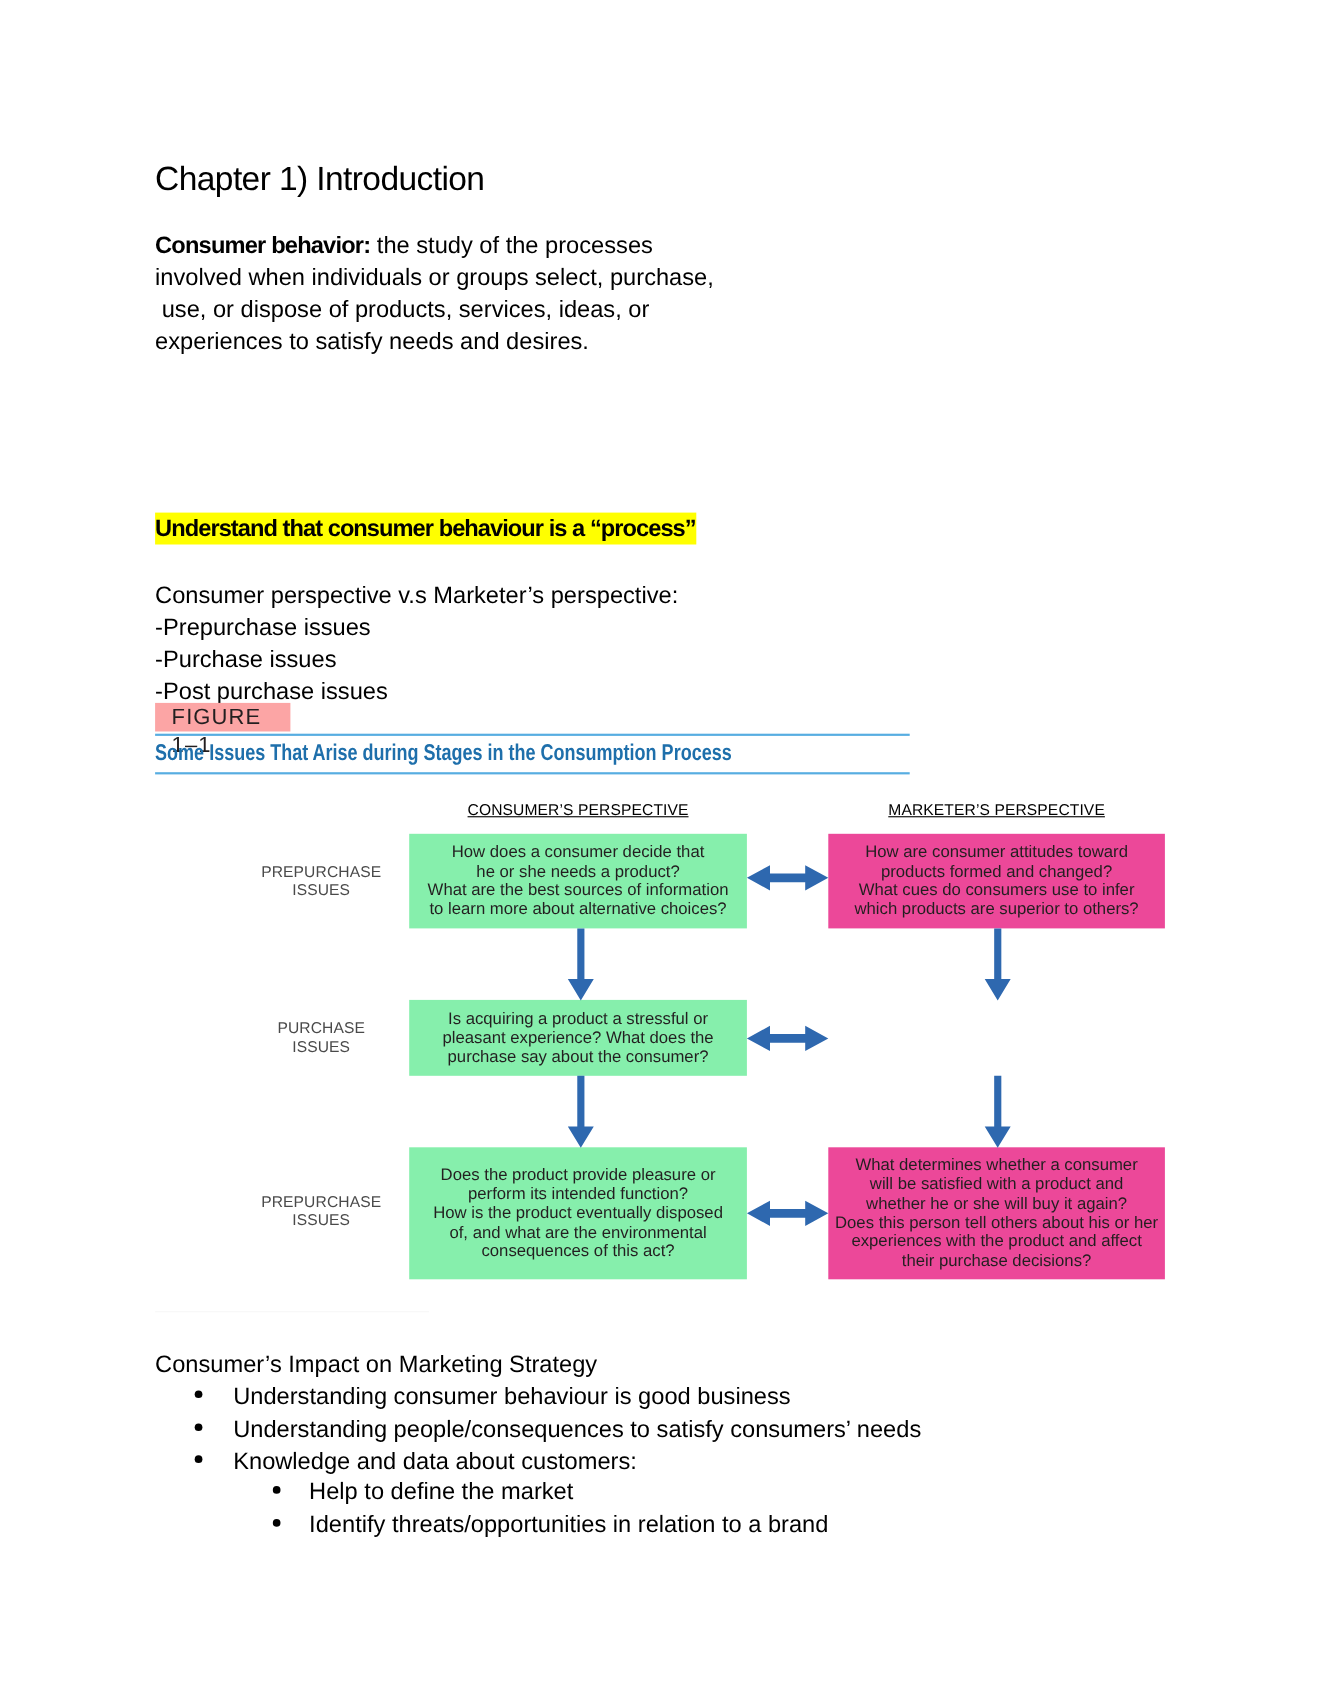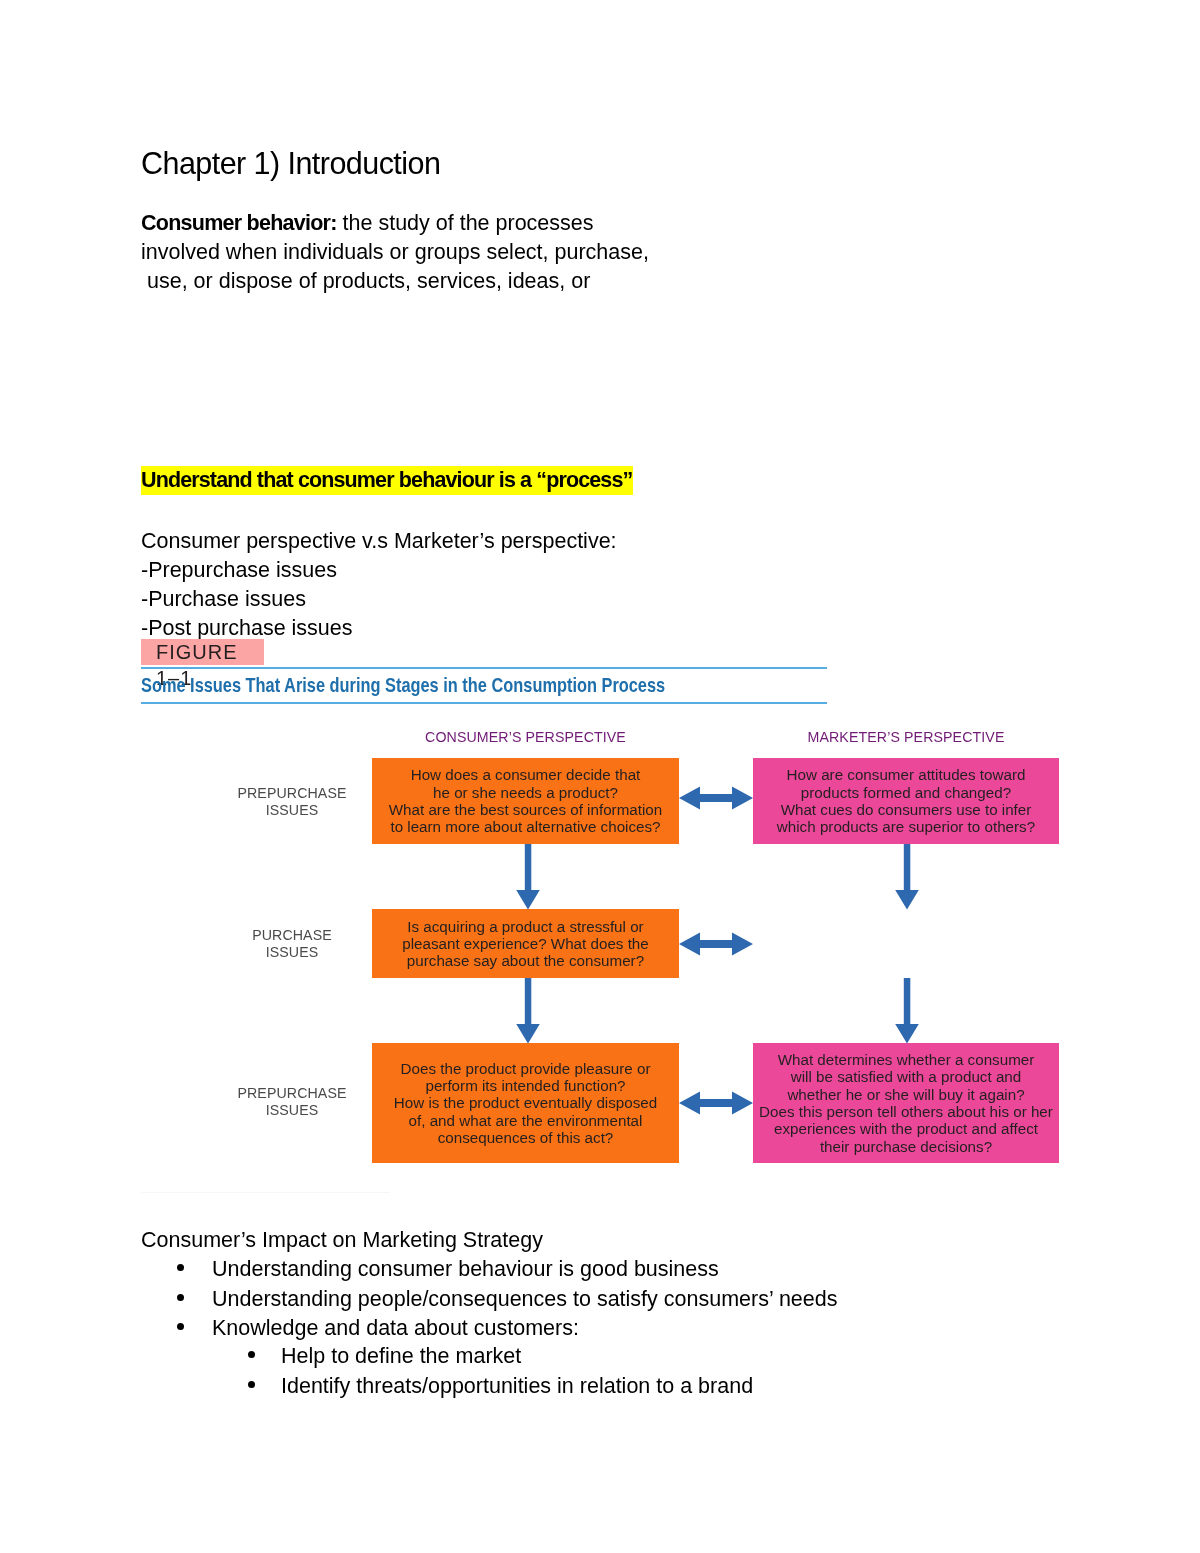--- a/index.html
+++ b/index.html
@@ -19,36 +19,37 @@
   .sub .bul{width:34px;}
   .hl{background:#FFFF00;font-weight:bold;font-size:21.5px;line-height:29px;white-space:nowrap;letter-spacing:-0.87px;display:inline-block;padding:0 1px 0 0;}
   
   .figbadge{background:#fca5a5;font-family:"Liberation Sans",sans-serif;font-weight:normal;
             font-size:20px;letter-spacing:1.0px;color:#231f20;}
   .figrule{background:#57ADE1;}
   .figtitle{color:#1E6FAB;font-weight:bold;font-size:20.8px;white-space:nowrap;
             transform:scaleX(0.787);transform-origin:left top;}
   .fbox{position:absolute;display:flex;align-items:center;justify-content:center;
         text-align:center;font-size:15.2px;line-height:17.3px;color:#231f20;white-space:pre-line;}
-  .fbox.salmon{background:#f97316;}
+  .fbox.salmon{background:#86efac;}
   .fbox.green{background:#ec4899;}
-  .collabel{position:absolute;font-size:14.2px;letter-spacing:.1px;color:#701a75;white-space:nowrap;}
+  .collabel{position:absolute;font-size:14.2px;letter-spacing:.1px;color:#000000;white-space:nowrap;text-decoration:underline;}
   .rowlabel{position:absolute;text-align:center;font-size:14.2px;line-height:17px;letter-spacing:.1px;color:#4a4a4a;}
   svg{display:block;}
 </style>
 </head>
 <body>
 
 <div class="page">
   <div class="abs title">Chapter 1) Introduction</div>
 
   <div class="abs" style="left:141px;top:209px;">
     <div class="body-txt"><b>Consumer behavior:</b><span> the study of the processes</span></div>
     <div class="body-txt">involved when individuals or groups select, purchase,</div>
     <div class="body-txt">&nbsp;use, or dispose of products, services, ideas, or</div>
+    <div class="body-txt">experiences to satisfy needs and desires.</div>
   </div>
 
 
   <div class="abs" style="left:141px;top:466px;">
     <span class="hl">Understand that consumer behaviour is a “process”</span>
   </div>
 
   <div class="abs" style="left:141px;top:527px;">
     <div class="body-txt">Consumer perspective v.s Marketer’s perspective:</div>
     <div class="body-txt">-Prepurchase issues</div>

